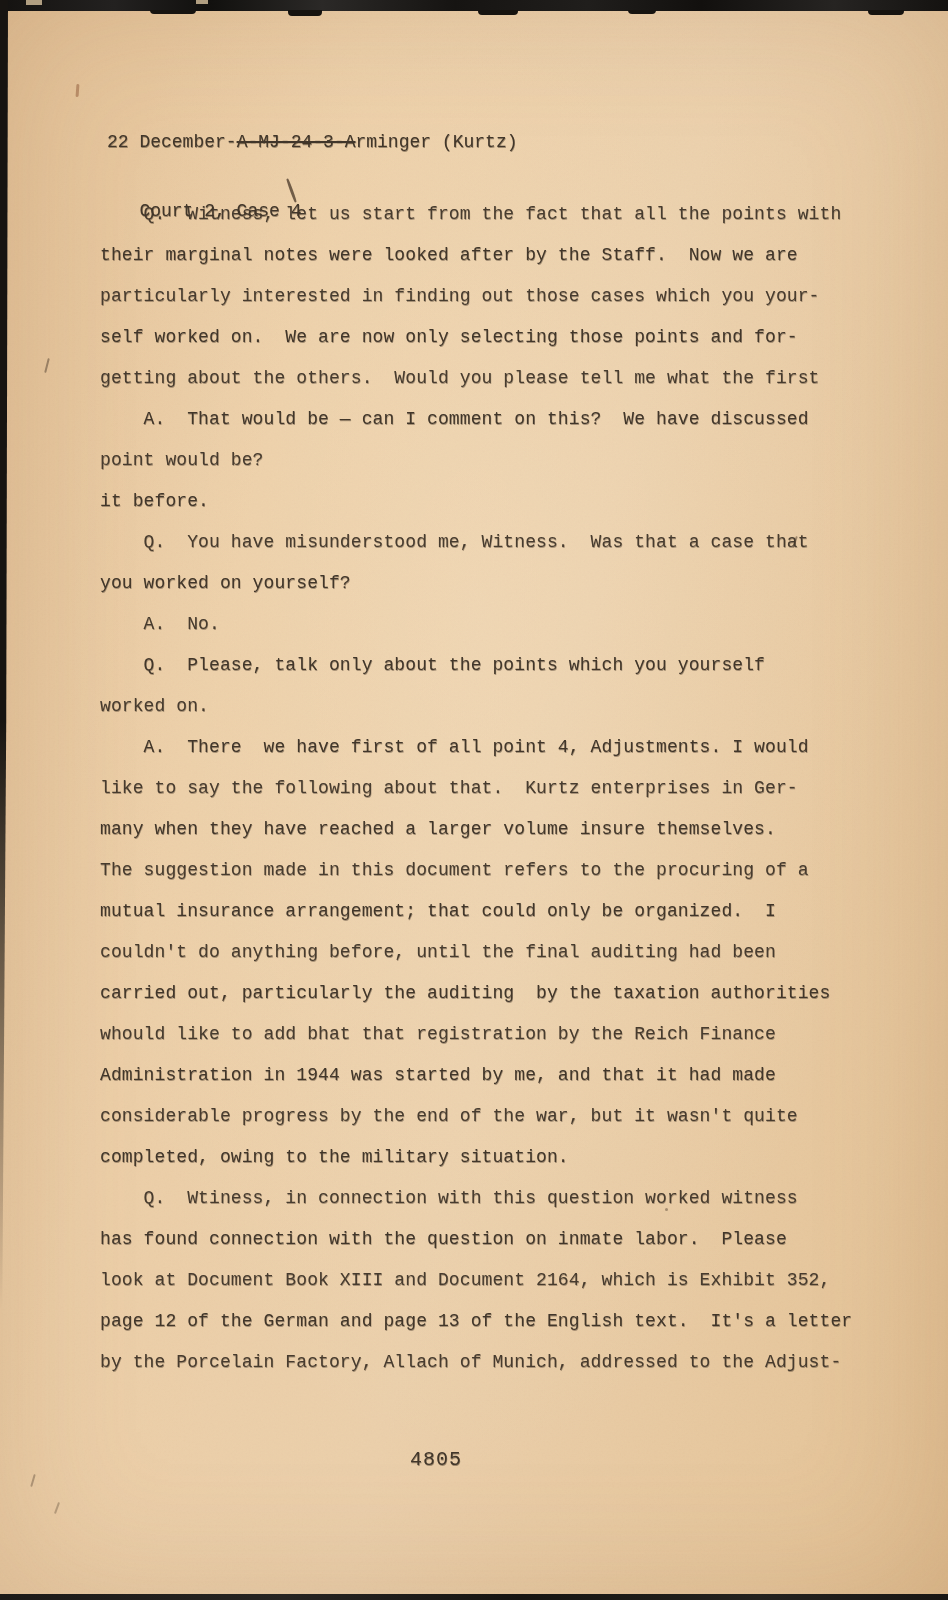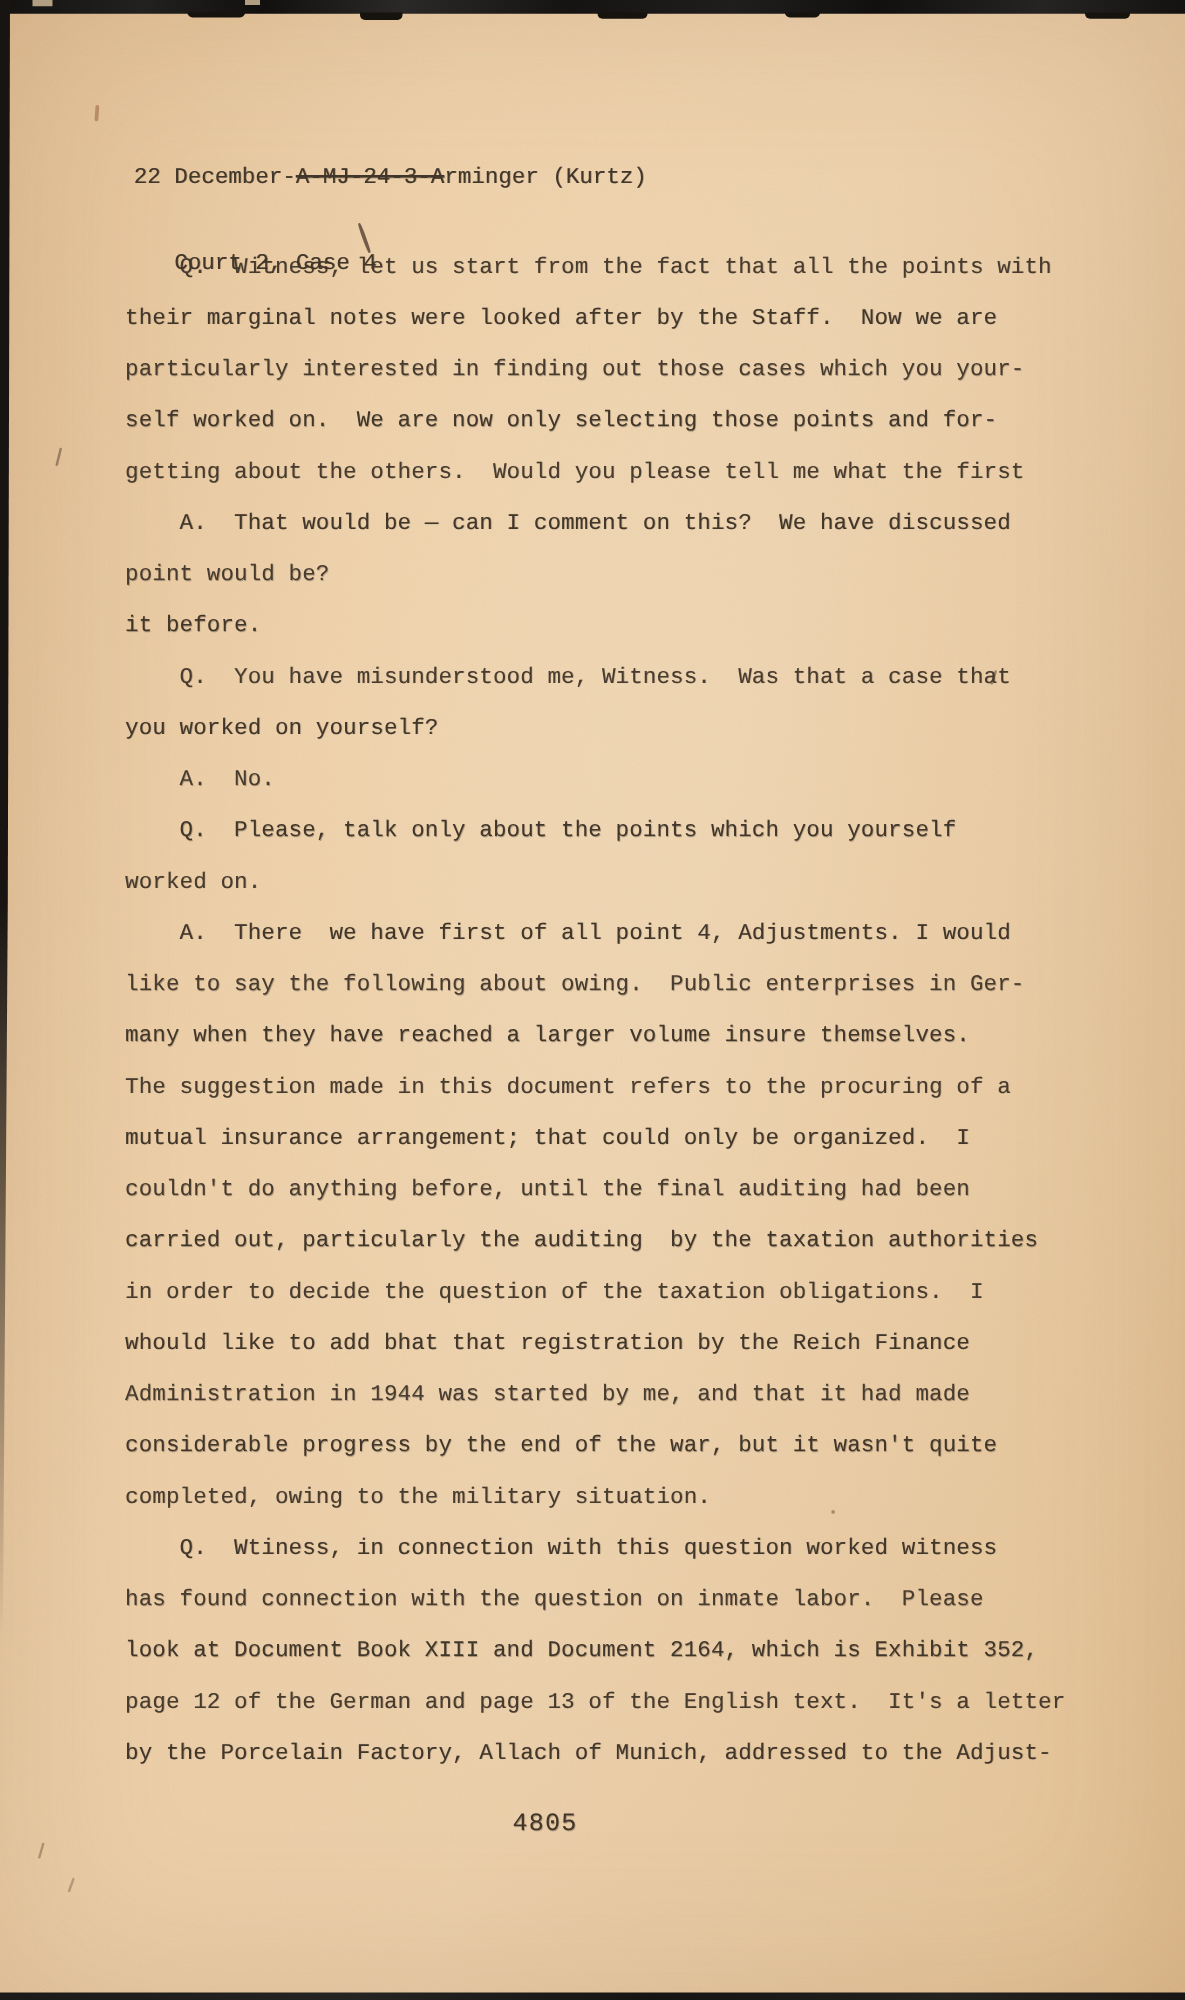--- a/index.html
+++ b/index.html
@@ -90,27 +90,26 @@
     <div class="line">getting about the others.  Would you please tell me what the first</div>
     <div class="line">    A.  That would be — can I comment on this?  We have discussed</div>
     <div class="line">point would be?</div>
     <div class="line">it before.</div>
     <div class="line">    Q.  You have misunderstood me, Witness.  Was that a case that</div>
     <div class="line">you worked on yourself?</div>
     <div class="line">    A.  No.</div>
     <div class="line">    Q.  Please, talk only about the points which you yourself</div>
     <div class="line">worked on.</div>
     <div class="line">    A.  There  we have first of all point 4, Adjustments. I would</div>
-    <div class="line">like to say the following about owing.  Public enterprises in Ger-</div>
+    <div class="line">like to say the following about that.  Kurtz enterprises in Ger-</div>
     <div class="line">many when they have reached a larger volume insure themselves.</div>
     <div class="line">The suggestion made in this document refers to the procuring of a</div>
     <div class="line">mutual insurance arrangement; that could only be organized.  I</div>
     <div class="line">couldn't do anything before, until the final auditing had been</div>
     <div class="line">carried out, particularly the auditing  by the taxation authorities</div>
-    <div class="line">in order to decide the question of the taxation obligations.  I</div>
     <div class="line">whould like to add bhat that registration by the Reich Finance</div>
     <div class="line">Administration in 1944 was started by me, and that it had made</div>
     <div class="line">considerable progress by the end of the war, but it wasn't quite</div>
     <div class="line">completed, owing to the military situation.</div>
     <div class="line">    Q.  Wtiness, in connection with this question worked witness</div>
     <div class="line">has found connection with the question on inmate labor.  Please</div>
     <div class="line">look at Document Book XIII and Document 2164, which is Exhibit 352,</div>
     <div class="line">page 12 of the German and page 13 of the English text.  It's a letter</div>
     <div class="line">by the Porcelain Factory, Allach of Munich, addressed to the Adjust-</div>
   </div>

